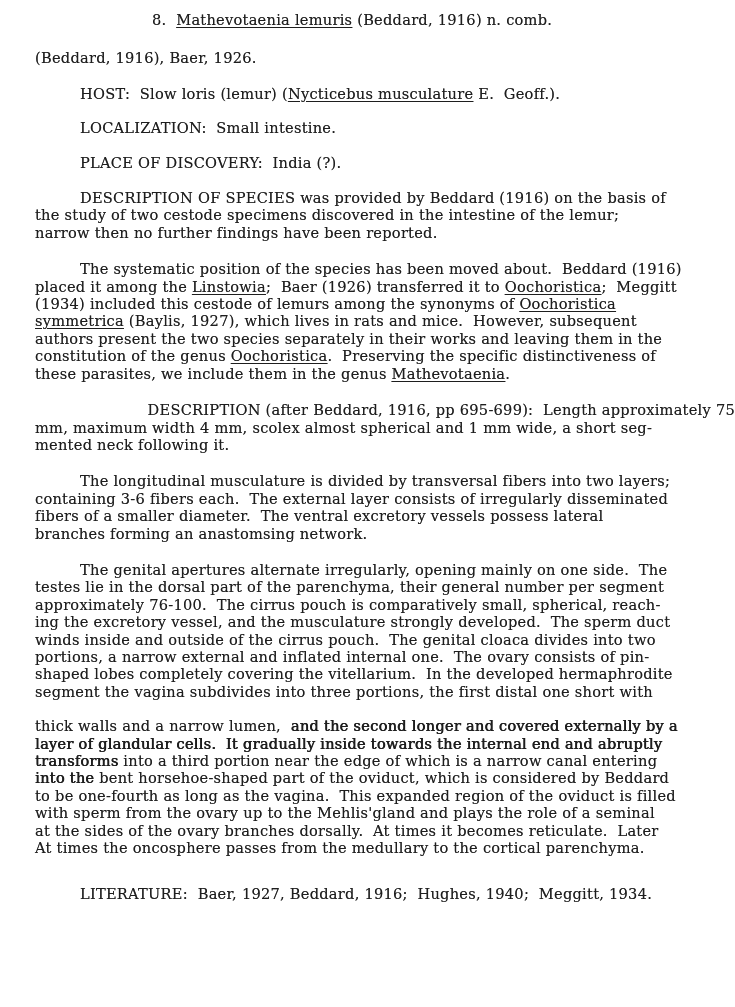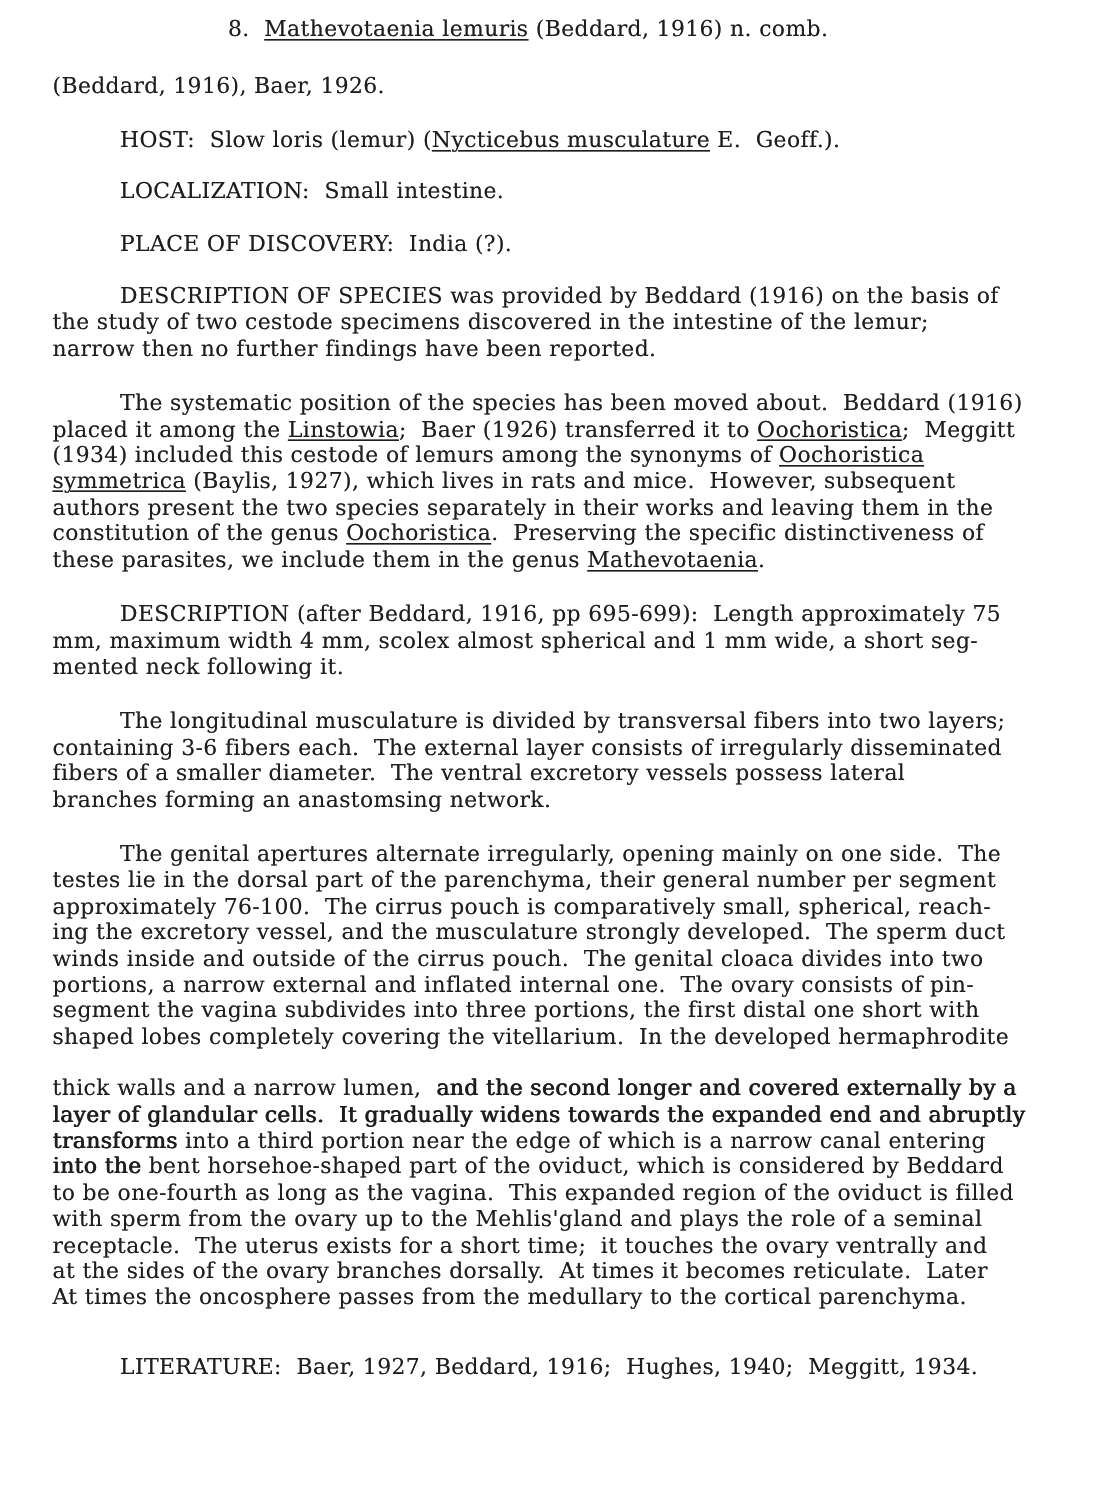--- a/index.html
+++ b/index.html
@@ -77,47 +77,46 @@
     <div class="block" data-name="block-systematic-position">
       <div class="line" data-name="text-line" style="padding-left: 45px;"><span class="" data-name="text-segment">The systematic position of the species has been moved about.  Beddard (1916)</span></div>
       <div class="line" data-name="text-line"><span class="" data-name="text-segment">placed it among the </span><span class="u " data-name="underlined-text-segment">Linstowia</span><span class="" data-name="text-segment">;  Baer (1926) transferred it to </span><span class="u " data-name="underlined-text-segment">Oochoristica</span><span class="" data-name="text-segment">;  Meggitt</span></div>
       <div class="line" data-name="text-line"><span class="" data-name="text-segment">(1934) included this cestode of lemurs among the synonyms of </span><span class="u " data-name="underlined-text-segment">Oochoristica</span></div>
       <div class="line" data-name="text-line"><span class="u " data-name="underlined-text-segment">symmetrica</span><span class="" data-name="text-segment"> (Baylis, 1927), which lives in rats and mice.  However, subsequent</span></div>
       <div class="line" data-name="text-line"><span class="" data-name="text-segment">authors present the two species separately in their works and leaving them in the</span></div>
       <div class="line" data-name="text-line"><span class="" data-name="text-segment">constitution of the genus </span><span class="u " data-name="underlined-text-segment">Oochoristica</span><span class="" data-name="text-segment">.  Preserving the specific distinctiveness of</span></div>
       <div class="line" data-name="text-line"><span class="" data-name="text-segment">these parasites, we include them in the genus </span><span class="u " data-name="underlined-text-segment">Mathevotaenia</span><span class="" data-name="text-segment">.</span></div>
     </div>
     <div class="block" data-name="block-description-measurements">
-      <div class="line" data-name="text-line" style="padding-left: 45px;"><span class="" data-name="text-segment">DESCRIPTION (after Beddard, 1916, pp 695-699):  Length approximately 75</span></div>
+      <div class="line" data-name="text-line" style="padding-left: 45px; text-align: right;"><span class="" data-name="text-segment">DESCRIPTION (after Beddard, 1916, pp 695-699):  Length approximately 75</span></div>
       <div class="line" data-name="text-line"><span class="" data-name="text-segment">mm, maximum width 4 mm, scolex almost spherical and 1 mm wide, a short seg-</span></div>
       <div class="line" data-name="text-line"><span class="" data-name="text-segment">mented neck following it.</span></div>
     </div>
     <div class="block" data-name="block-musculature">
       <div class="line" data-name="text-line" style="padding-left: 45px;"><span class="" data-name="text-segment">The longitudinal musculature is divided by transversal fibers into two layers;</span></div>
       <div class="line" data-name="text-line"><span class="" data-name="text-segment">containing 3-6 fibers each.  The external layer consists of irregularly disseminated</span></div>
       <div class="line" data-name="text-line"><span class="" data-name="text-segment">fibers of a smaller diameter.  The ventral excretory vessels possess lateral</span></div>
       <div class="line" data-name="text-line"><span class="" data-name="text-segment">branches forming an anastomsing network.</span></div>
     </div>
     <div class="block" data-name="block-genital-apertures">
       <div class="line" data-name="text-line" style="padding-left: 45px;"><span class="" data-name="text-segment">The genital apertures alternate irregularly, opening mainly on one side.  The</span></div>
       <div class="line" data-name="text-line"><span class="" data-name="text-segment">testes lie in the dorsal part of the parenchyma, their general number per segment</span></div>
       <div class="line" data-name="text-line"><span class="" data-name="text-segment">approximately 76-100.  The cirrus pouch is comparatively small, spherical, reach-</span></div>
       <div class="line" data-name="text-line"><span class="" data-name="text-segment">ing the excretory vessel, and the musculature strongly developed.  The sperm duct</span></div>
       <div class="line" data-name="text-line"><span class="" data-name="text-segment">winds inside and outside of the cirrus pouch.  The genital cloaca divides into two</span></div>
       <div class="line" data-name="text-line"><span class="" data-name="text-segment">portions, a narrow external and inflated internal one.  The ovary consists of pin-</span></div>
+      <div class="line" data-name="text-line"><span class="" data-name="text-segment">shaped lobes completely covering the vitellarium.  In the developed hermaphrodite</span></div>
       <div class="line" data-name="text-line"><span class="" data-name="text-segment">segment the vagina subdivides into three portions, the first distal one short with</span></div>
-      <div class="line" data-name="text-line"><span class="" data-name="text-segment">shaped lobes completely covering the vitellarium.  In the developed hermaphrodite</span></div>
     </div>
     <div class="block" data-name="block-vagina-uterus">
       <div class="line" data-name="text-line"><span class="" data-name="text-segment">thick walls and a narrow lumen,  </span><span class="b" data-name="text-segment">and the second longer and covered externally by a</span></div>
-      <div class="line" data-name="text-line"><span class="b" data-name="text-segment">layer of glandular cells.  It gradually widens towards the expanded end and abruptly</span></div>
+      <div class="line" data-name="text-line"><span class="b" data-name="text-segment">layer of glandular cells.  It gradually inside towards the internal end and abruptly</span></div>
       <div class="line" data-name="text-line"><span class="b" data-name="text-segment">transforms</span><span class="" data-name="text-segment"> into a third portion near the edge of which is a narrow canal entering</span></div>
       <div class="line" data-name="text-line"><span class="b" data-name="text-segment">into the</span><span class="" data-name="text-segment"> bent horsehoe-shaped part of the oviduct, which is considered by Beddard</span></div>
       <div class="line" data-name="text-line"><span class="" data-name="text-segment">to be one-fourth as long as the vagina.  This expanded region of the oviduct is filled</span></div>
       <div class="line" data-name="text-line"><span class="" data-name="text-segment">with sperm from the ovary up to the Mehlis'gland and plays the role of a seminal</span></div>
-      <div class="line" data-name="text-line"><span class="" data-name="text-segment">receptacle.  The uterus exists for a short time;  it touches the ovary ventrally and</span></div>
       <div class="line" data-name="text-line"><span class="" data-name="text-segment">at the sides of the ovary branches dorsally.  At times it becomes reticulate.  Later</span></div>
       <div class="line" data-name="text-line"><span class="" data-name="text-segment">At times the oncosphere passes from the medullary to the cortical parenchyma.</span></div>
     </div>
     <div class="block" data-name="block-literature">
       <div class="line" data-name="text-line" style="padding-left: 45px;"><span class="" data-name="text-segment">LITERATURE:  Baer, 1927, Beddard, 1916;  Hughes, 1940;  Meggitt, 1934.</span></div>
     </div>
   </div>
 
 </body></html>

